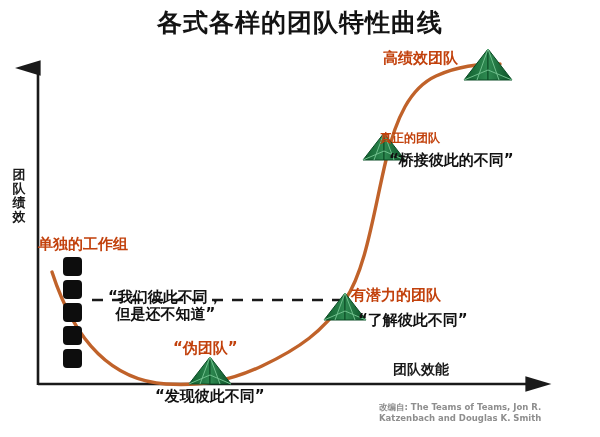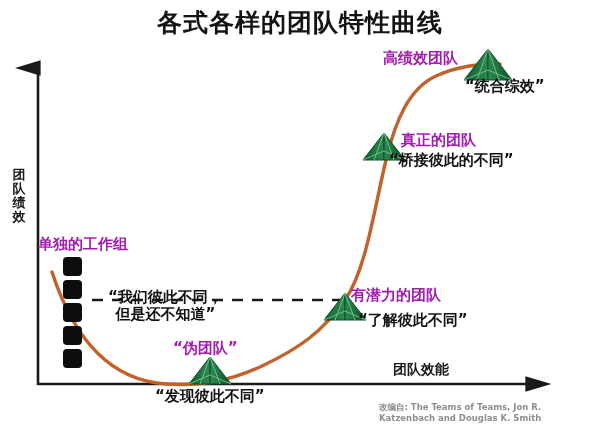--- a/index.html
+++ b/index.html
@@ -15,27 +15,27 @@
     position:absolute;left:0;top:6px;width:600px;
     text-align:center;
     font-size:25px;font-weight:bold;color:#131313;
     letter-spacing:1px;
     font-family:"DejaVu Sans","Liberation Sans",sans-serif;
   }
 
   svg#plot{position:absolute;left:0;top:0;width:600px;height:437px;}
 
   .lbl{position:absolute;white-space:nowrap;line-height:1.15;}
-  .red{color:#a21caf;font-weight:bold;}
+  .red{color:#c2410c;font-weight:bold;}
   .blk{color:#111111;font-weight:bold;}
 
   .t-high-name{left:383px;top:50px;font-size:15px;}
   .t-high-quote{left:465px;top:78px;font-size:15px;}
 
-  .t-real-name{left:401px;top:132px;font-size:15px;text-align:right;}
+  .t-real-name{left:380px;top:132px;font-size:12px;text-align:right;}
   .t-real-quote{left:389px;top:152px;font-size:15px;}
 
   .t-pot-name{left:351px;top:287px;font-size:15px;}
   .t-pot-quote{left:358px;top:312px;font-size:15px;}
 
   .t-pseudo-name{left:173px;top:340px;font-size:15px;}
   .t-pseudo-quote{left:155px;top:388px;font-size:15px;}
 
   .t-group-name{left:38px;top:236px;font-size:15px;}
 
@@ -132,21 +132,20 @@
     </g>
 
     <g transform="translate(488,80)">
       <path d="M0,-31 L-24,0 L0,0 Z" fill="url(#gL)" stroke="#0a4a24" stroke-width="1"></path>
       <path d="M0,-31 L24,0 L0,0 Z" fill="url(#gR)" stroke="#0a4a24" stroke-width="1"></path>
       <path d="M0,-31 L-11,0 M0,-31 L11,0 M-24,0 L0,-10 L24,0" fill="none" stroke="#6fbf8c" stroke-width="1"></path>
     </g>
   </svg>
 
   <div class="lbl red t-high-name">高绩效团队</div>
-  <div class="lbl blk t-high-quote">“统合综效”</div>
 
   <div class="lbl red t-real-name">真正的团队</div>
   <div class="lbl blk t-real-quote">“桥接彼此的不同”</div>
 
   <div class="lbl red t-pot-name">有潜力的团队</div>
   <div class="lbl blk t-pot-quote">“了解彼此不同”</div>
 
   <div class="lbl red t-pseudo-name">“伪团队”</div>
   <div class="lbl blk t-pseudo-quote">“发现彼此不同”</div>
 

